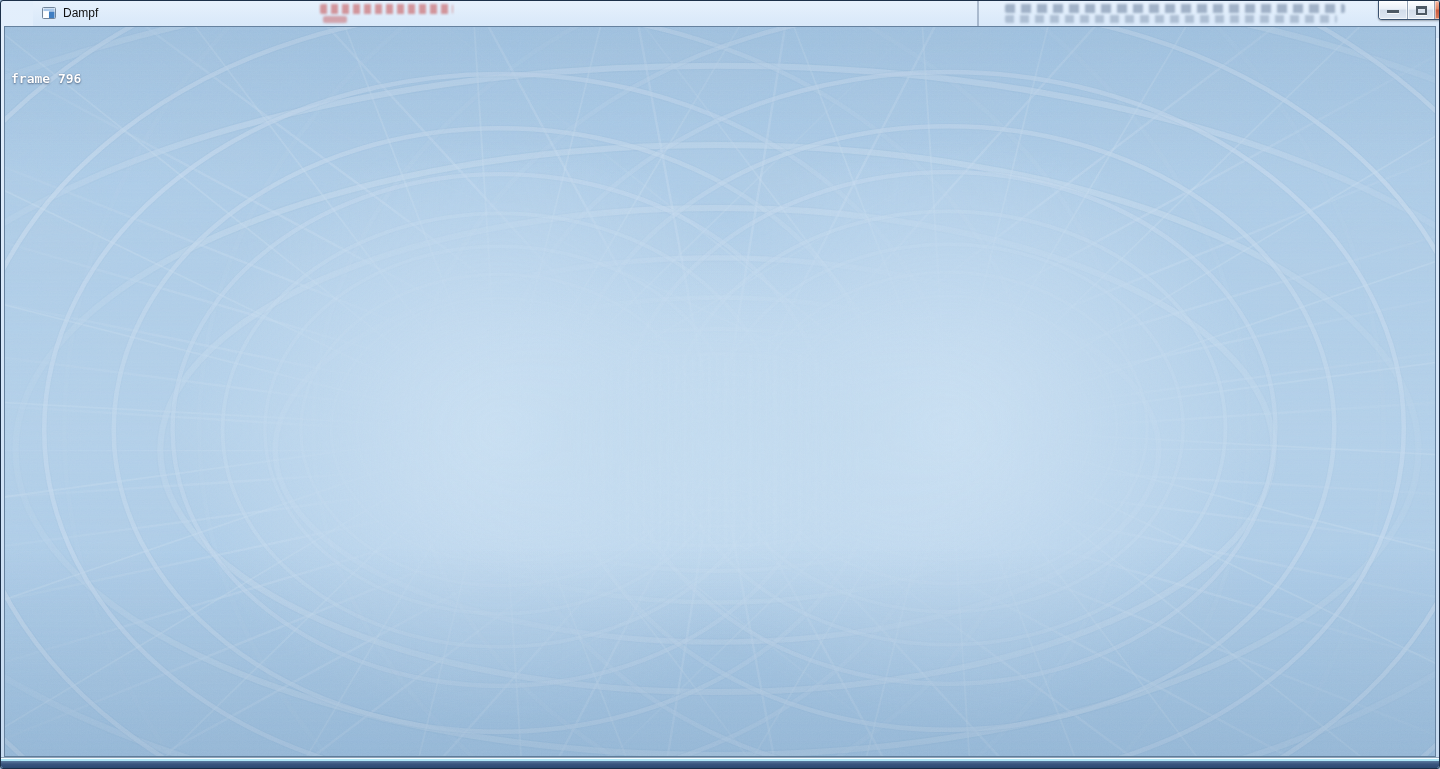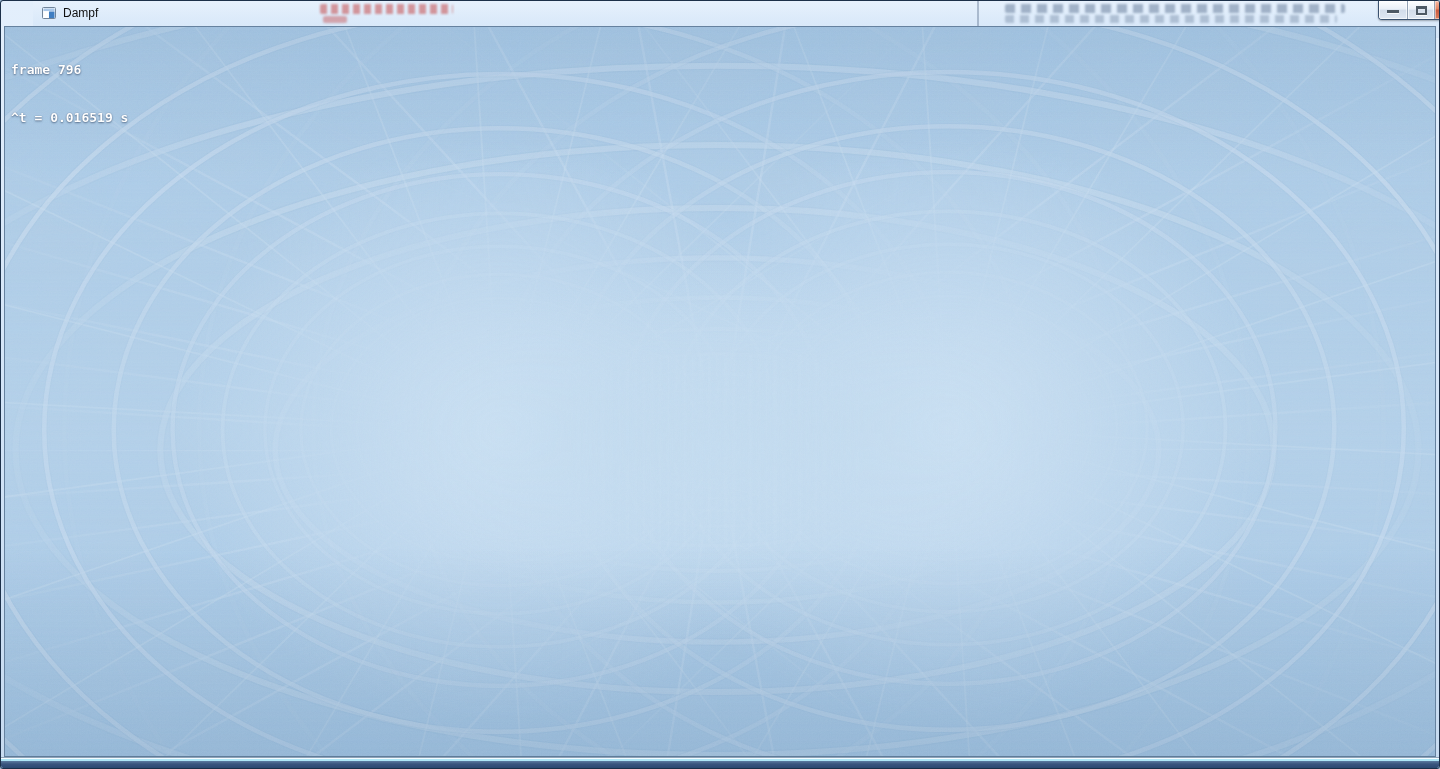--- a/index.html
+++ b/index.html
@@ -40,21 +40,21 @@
   .g-min{width:12px;height:3px;background:#4d5965;box-shadow:0 1px 0 rgba(255,255,255,.8);margin-top:2px;}
   .g-max{width:11px;height:9px;border:2px solid #4d5965;border-top-width:3px;
     box-shadow:0 1px 0 rgba(255,255,255,.8);background:transparent;}
   .g-close{font:bold 13px/13px "DejaVu Sans",sans-serif;color:#5a626e;
     text-shadow:0 1px 1px rgba(255,240,235,.8),0 -1px 1px rgba(120,30,10,.35);}
   
   .client{position:absolute;top:25px;left:3px;width:1432px;height:731px;
     border:1px solid #66829f;border-bottom:1px solid #5f7c99;background:#a7c8e6;overflow:hidden;}
   #scene-holder{position:absolute;left:0;top:0;width:1430px;height:729px;}
   #scene-holder svg{display:block;}
-  .hud{position:absolute;left:6px;top:3px;color:#ffffff;
+  .hud{position:absolute;left:6px;top:12px;color:#ffffff;
     font:bold 13px/16px "DejaVu Sans Mono",monospace;white-space:pre;
     text-shadow:0 1px 2px rgba(45,65,95,.65),0 0 1px rgba(45,65,95,.5);}
   
   .bottom-strip{position:absolute;left:0;right:0;bottom:0;height:11px;border-radius:0 0 2px 2px;
     background:linear-gradient(180deg,
       #8fa3b8 0,#8fa3b8 1px,
       #f4fcff 1px,#f4fcff 2px,
       #aee6f6 2px,#aee6f6 4px,
       #5c7ba0 4px,#3a557e 7px,#2b4871 11px);}
 </style>
@@ -547,18 +547,17 @@
           <ellipse cx="943" cy="401" rx="330" ry="290" fill="url(#gFog)"></ellipse>
           <ellipse cx="712" cy="423" rx="300" ry="190" fill="url(#gFogC)"></ellipse>
           <rect width="1430" height="729" fill="url(#gBand)"></rect>
           <rect width="1430" height="150" fill="url(#gTop)"></rect>
           <rect y="519" width="1430" height="210" fill="url(#gBot)"></rect>
           <rect width="1430" height="729" filter="url(#fTex)" opacity=".3" style="mix-blend-mode:soft-light"></rect>
         </svg>
       </div>
     <div class="hud">
       <div>frame 796</div>
-      <div>^t = 0.016519 s</div>
     </div>
   </div>
 
   <div class="bottom-strip"></div>
 </div>
 
 </body></html>

